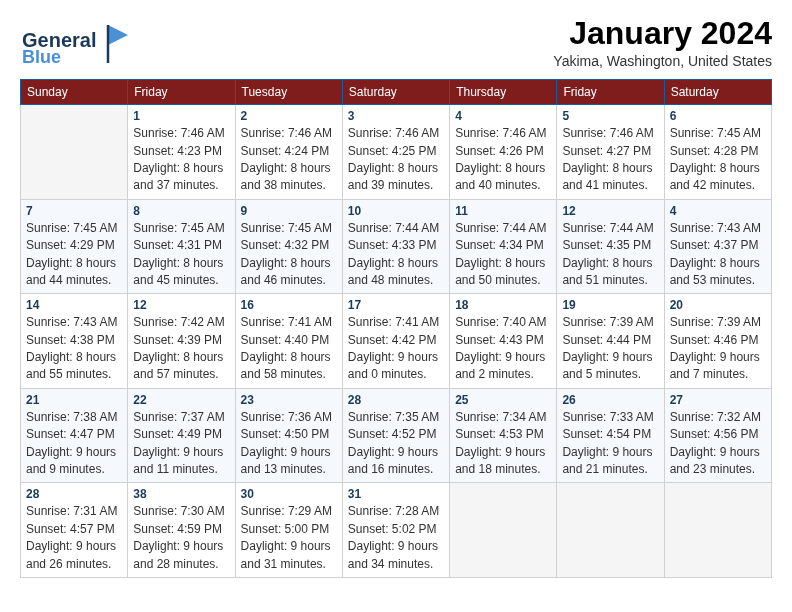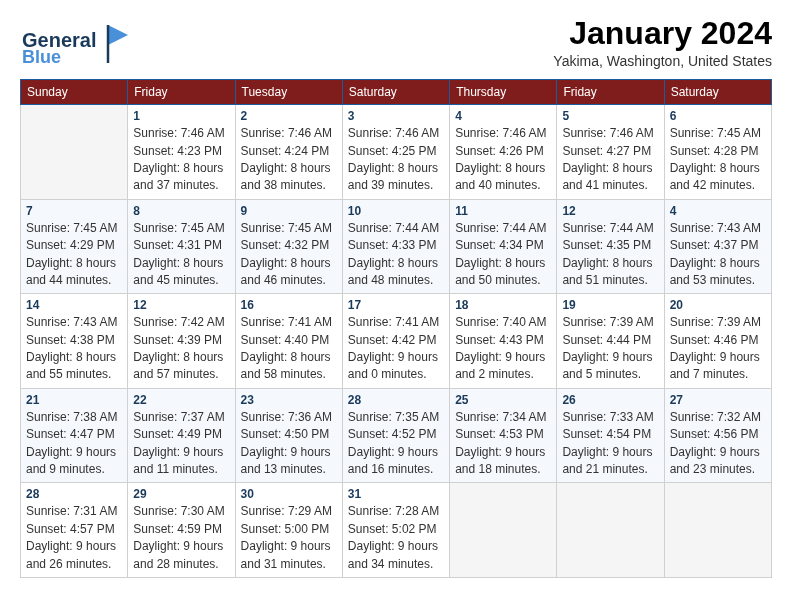--- a/index.html
+++ b/index.html
@@ -239,21 +239,21 @@
             <span class="day-num">27</span>
             <div class="day-info">Sunrise: 7:32 AM<br>Sunset: 4:56 PM<br>Daylight: 9 hours<br>and 23 minutes.</div>
           </td>
         </tr>
         <tr>
           <td>
             <span class="day-num">28</span>
             <div class="day-info">Sunrise: 7:31 AM<br>Sunset: 4:57 PM<br>Daylight: 9 hours<br>and 26 minutes.</div>
           </td>
           <td>
-            <span class="day-num">29</span>
+            <span class="day-num">38</span>
             <div class="day-info">Sunrise: 7:30 AM<br>Sunset: 4:59 PM<br>Daylight: 9 hours<br>and 28 minutes.</div>
           </td>
           <td>
             <span class="day-num">30</span>
             <div class="day-info">Sunrise: 7:29 AM<br>Sunset: 5:00 PM<br>Daylight: 9 hours<br>and 31 minutes.</div>
           </td>
           <td>
             <span class="day-num">31</span>
             <div class="day-info">Sunrise: 7:28 AM<br>Sunset: 5:02 PM<br>Daylight: 9 hours<br>and 34 minutes.</div>
           </td>

